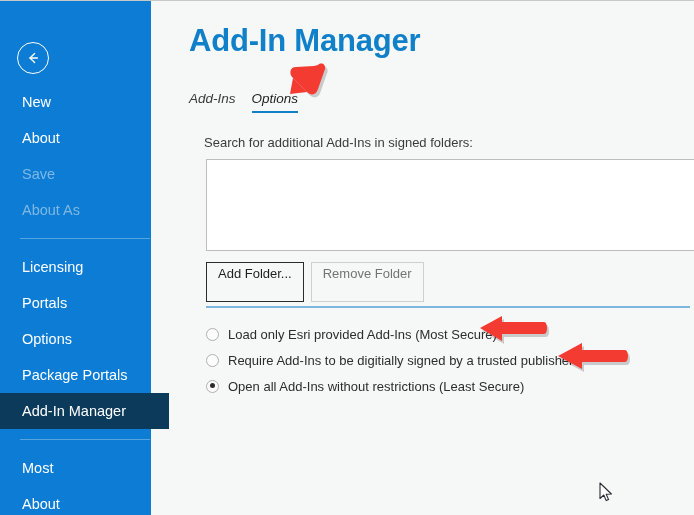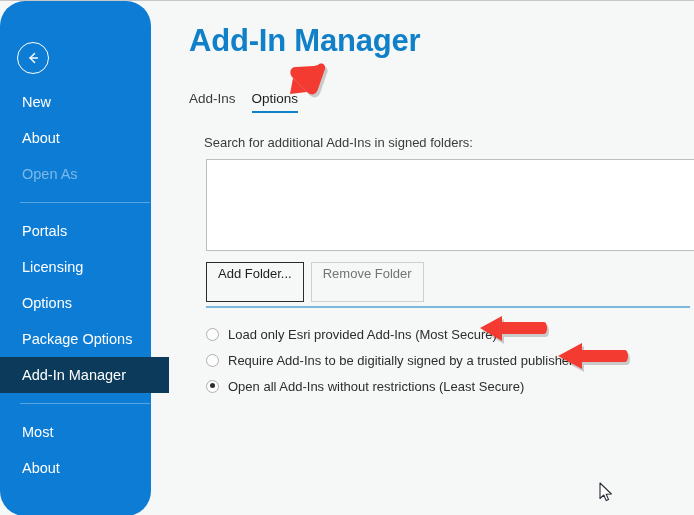--- a/index.html
+++ b/index.html
@@ -26,21 +26,20 @@
   }
 
   
   .sidebar {
     position: absolute;
     left: 0; top: 0;
     width: 151px;
     height: 515px;
     background: #0c7cd5;
     box-sizing: border-box;
-    border-radius: 25px;
   }
   .back-btn {
     position: absolute;
     left: 17px; top: 41px;
     width: 32px; height: 32px;
     border: 1.6px solid #ffffff;
     border-radius: 50%;
     box-sizing: border-box;
     display: flex;
     align-items: center;
@@ -92,20 +91,21 @@
     font-weight: bold;
     color: #1081c9;
     letter-spacing: -0.2px;
   }
   .tabs {
     position: absolute;
     left: 20px; top: 90px;
     display: flex;
     align-items: flex-end;
     gap: 16px;
+    font-style: italic;
   }
   .tab {
     font-size: 13.5px;
     color: #3b3b3b;
     padding-bottom: 5px;
     cursor: pointer;
     border-bottom: 2.5px solid transparent;
   }
   .tab.active {
     color: #1e1e1e;
@@ -214,28 +214,29 @@
     <div class="back-btn">
       <svg width="16" height="16" viewBox="0 0 16 16" aria-hidden="true">
         <path d="M9.6 3.4 L5 8 L9.6 12.6" fill="none" stroke="#ffffff" stroke-width="1.4" stroke-linecap="round" stroke-linejoin="round"></path>
         <path d="M5 8 H12.4" fill="none" stroke="#ffffff" stroke-width="1.4" stroke-linecap="round"></path>
       </svg>
     </div>
 
     <div class="nav">
       <div class="nav-item">New</div>
       <div class="nav-item">About</div>
-      <div class="nav-item disabled">Open As</div>
+      <div class="nav-item disabled">Save</div>
+      <div class="nav-item disabled">About As</div>
 
       <div class="nav-sep"></div>
 
+      <div class="nav-item">Licensing</div>
       <div class="nav-item">Portals</div>
-      <div class="nav-item">Licensing</div>
       <div class="nav-item">Options</div>
-      <div class="nav-item">Package Options</div>
+      <div class="nav-item">Package Portals</div>
       <div class="nav-item selected">Add-In Manager</div>
 
       <div class="nav-sep"></div>
 
       <div class="nav-item">Most</div>
       <div class="nav-item">About</div>
 
     </div>
   </div>
 

